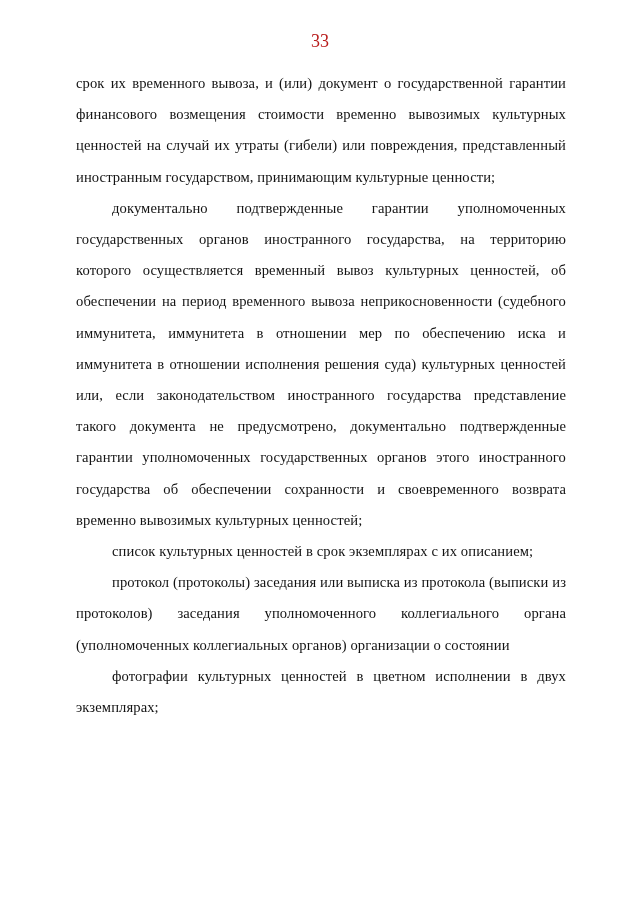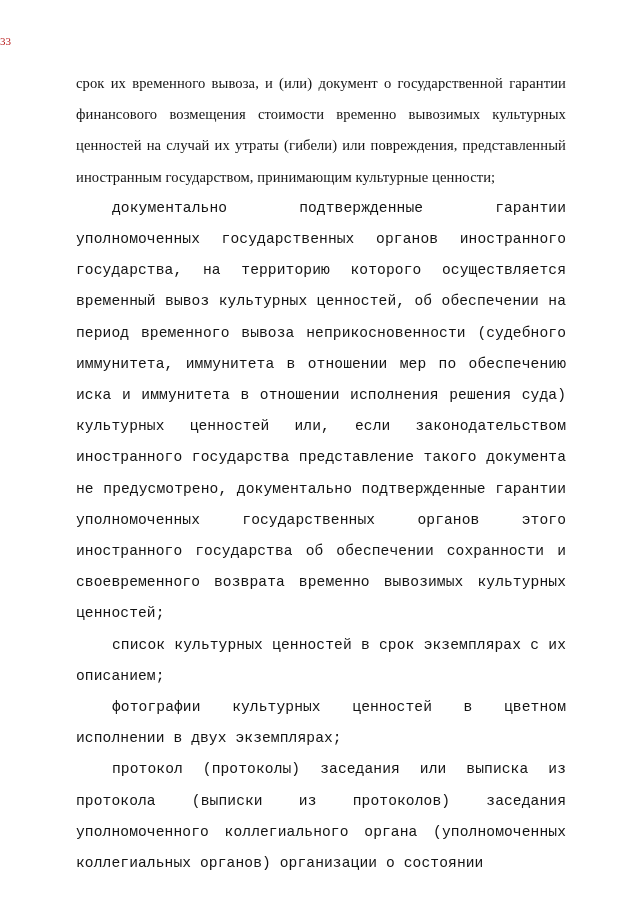--- a/index.html
+++ b/index.html
@@ -20,53 +20,52 @@
     height: 905px;
     box-sizing: border-box;
     background: #ffffff;
     overflow: hidden;
   }
   .page-number {
     position: absolute;
     top: 33px;
     left: 0;
     width: 640px;
-    text-align: left;
-    font-size: 11px;
+    text-align: center;
+    font-size: 18px;
     line-height: 17px;
     color: #b91c1c;
   }
   .body-text {
     position: absolute;
     top: 68px;
     left: 76px;
     width: 490px;
   }
   p {
     margin: 0 0 0 0;
     font-size: 14.6px;
     line-height: 31.2px;
     text-align: justify;
     text-align-last: left;
     color: #131313;
     letter-spacing: 0.1px;
   }
   p.indented {
     text-indent: 36px;
-    font-family: Liberation Mono, monospace;
   }
 </style>
 </head>
 <body>
 
 <div class="page">
 
   <div class="page-number">33</div>
 
   <div class="body-text">
     <p>срок их временного вывоза, и (или) документ о государственной гарантии финансового возмещения стоимости временно вывозимых культурных ценностей на случай их утраты (гибели) или повреждения, представленный иностранным государством, принимающим культурные ценности;</p>
     <p class="indented">документально подтвержденные гарантии уполномоченных государственных органов иностранного государства, на территорию которого осуществляется временный вывоз культурных ценностей, об обеспечении на период временного вывоза неприкосновенности (судебного иммунитета, иммунитета в отношении мер по обеспечению иска и иммунитета в отношении исполнения решения суда) культурных ценностей или, если законодательством иностранного государства представление такого документа не предусмотрено, документально подтвержденные гарантии уполномоченных государственных органов этого иностранного государства об обеспечении сохранности и своевременного возврата временно вывозимых культурных ценностей;</p>
     <p class="indented">список культурных ценностей в срок экземплярах с их описанием;</p>
+    <p class="indented">протокол (протоколы) заседания или выписка из протокола (выписки из протоколов) заседания уполномоченного коллегиального органа (уполномоченных коллегиальных органов) организации о состоянии</p>
     <p class="indented">фотографии культурных ценностей в цветном исполнении в двух экземплярах;</p>
-    <p class="indented">протокол (протоколы) заседания или выписка из протокола (выписки из протоколов) заседания уполномоченного коллегиального органа (уполномоченных коллегиальных органов) организации о состоянии</p>
   </div>
 
 </div>
 
 </body></html>

